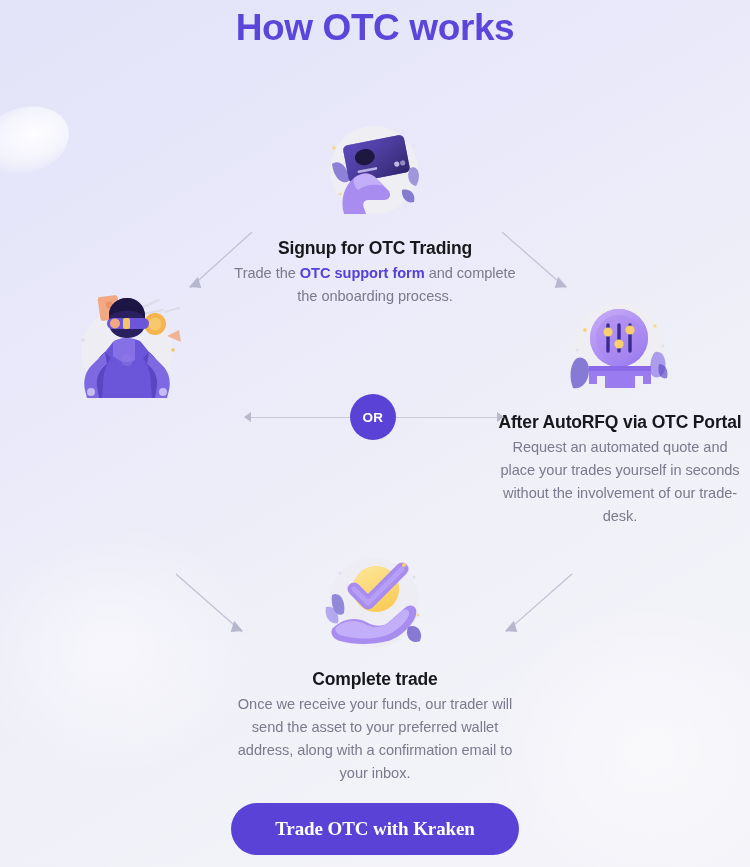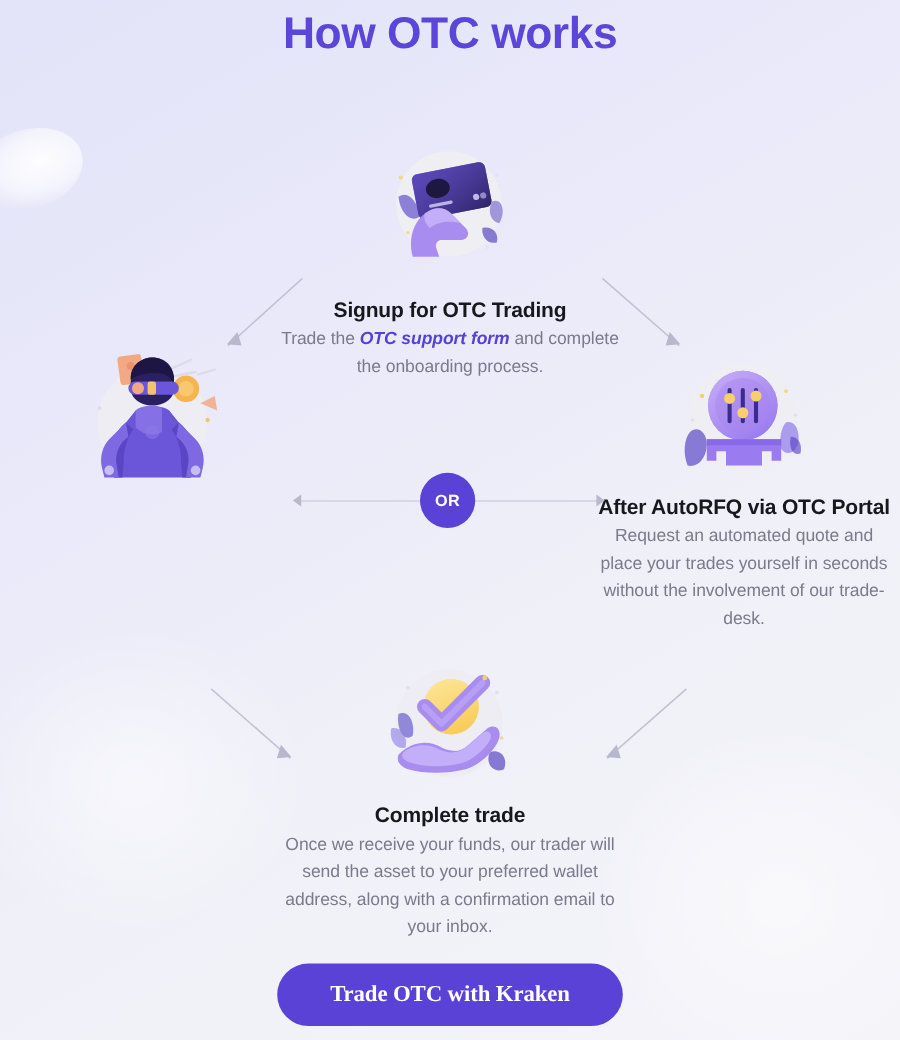--- a/index.html
+++ b/index.html
@@ -67,29 +67,28 @@
     font-size: 14.6px;
     font-weight: 400;
     color: #7a7a8c;
     line-height: 23px;
     letter-spacing: -0.05px;
   }
   .step-body a, .step-link {
     color: #5541d7;
     font-weight: 700;
     text-decoration: none;
-    font-style: italic;
   }
 
   #step-signup   { top: 112px; left: 225px; width: 300px; }
   #step-chat     { top: 290px; left: 2px;   width: 252px; }
   #step-autorfq  { top: 290px; left: 494px; width: 252px; }
   #step-complete { top: 545px; left: 225px; width: 300px; }
 
-  .step-text-signup   { margin-top: 18px; }
+  .step-text-signup   { margin-top: 8px; }
   .step-text-chat     { margin-top: 4px; }
   .step-text-autorfq  { margin-top: 4px; }
   .step-text-complete { margin-top: 6px; }
 
   
   .illus {
     position: relative;
     width: 130px;
     height: 116px;
     margin: 0 auto;

